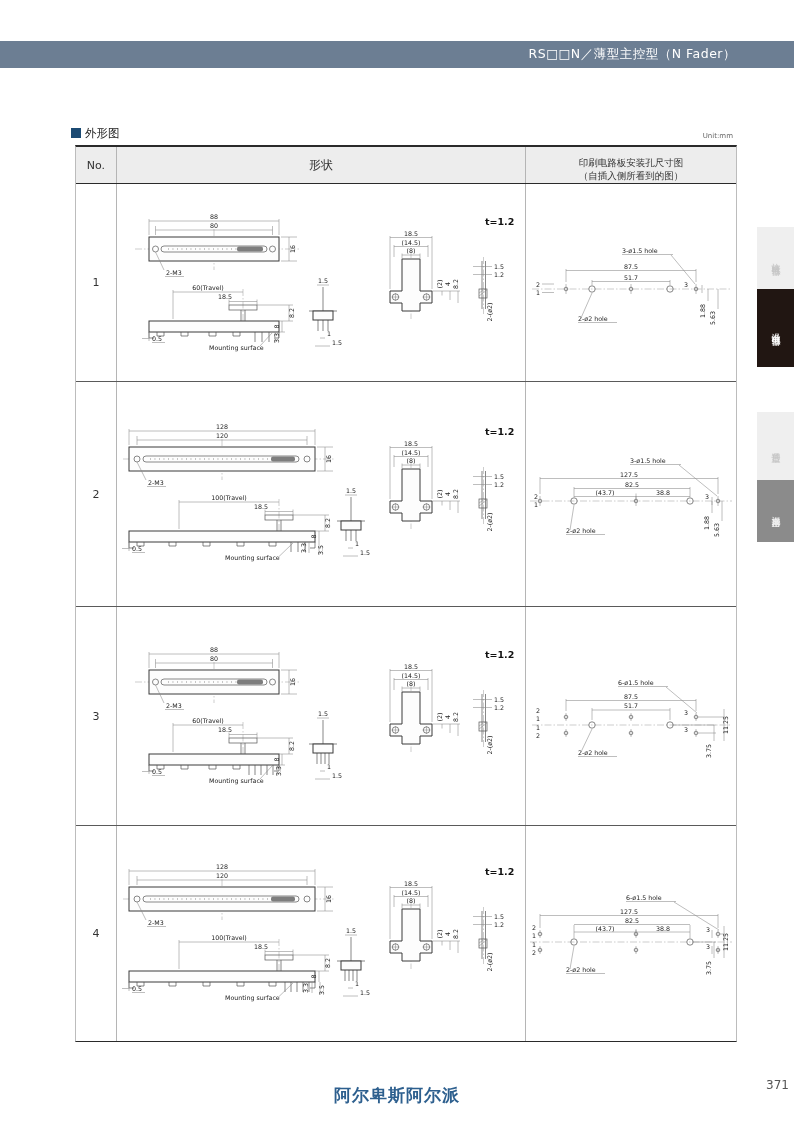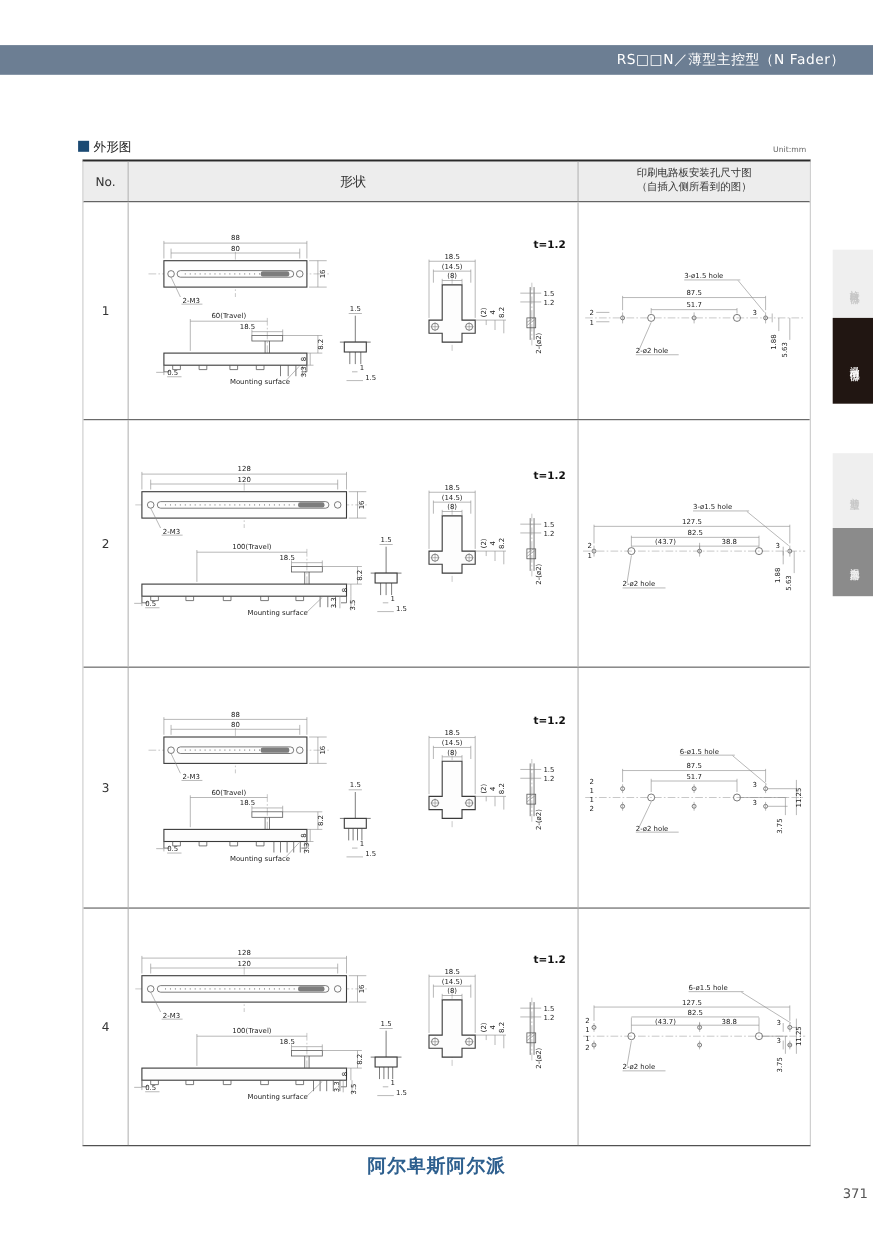--- a/index.html
+++ b/index.html
@@ -1,43 +1,43 @@
 <!DOCTYPE html>
 <html><head>
 <meta charset="utf-8">
 <style>
   html,body{margin:0;padding:0;}
   body{width:794px;height:1123px;position:relative;background:#ffffff;
        font-family:"DejaVu Sans","Liberation Sans",sans-serif;color:#222;overflow:hidden;}
   .topbar{position:absolute;left:0;top:41px;width:794px;height:27px;background:#6c7e93;
           color:#fff;font-size:12.5px;display:flex;align-items:center;justify-content:flex-end;
-          padding-right:26px;box-sizing:border-box;letter-spacing:.5px;}
+          padding-right:58px;box-sizing:border-box;letter-spacing:.5px;}
   .section-head{position:absolute;left:71px;top:126px;width:662px;height:16px;font-size:11.5px;color:#222;}
   .sq{display:inline-block;width:10px;height:10px;background:#1b4a73;margin-right:4px;vertical-align:-1px;}
   .unit{position:absolute;right:0;top:6px;font-size:7px;color:#666;text-align:right;}
   .tbl{position:absolute;left:75px;top:145px;width:662px;border-top:2px solid #2a2a2a;
        border-bottom:1.5px solid #2a2a2a;border-left:1px solid #bcbcbc;border-right:1px solid #bcbcbc;
        box-sizing:border-box;background:#fff;}
   .thead{display:flex;background:#ededed;border-bottom:1px solid #2a2a2a;height:36px;}
   .trow{display:flex;background:#fff;}
   .trow + .trow{border-top:1px solid #5a5a5a;}
   .c-no{width:41px;display:flex;align-items:center;justify-content:center;border-right:1px solid #b5b5b5;box-sizing:border-box;}
   .c-shape{width:409px;display:flex;align-items:center;justify-content:center;border-right:1px solid #b5b5b5;box-sizing:border-box;}
-  .c-pcb{width:210px;display:flex;align-items:center;justify-content:center;}
+  .c-pcb{width:210px;display:flex;align-items:center;justify-content:flex-end;}
   .thead .c-no{font-size:11px;color:#333;}
   .thead .c-shape{font-size:12px;color:#333;}
   .thead .c-pcb{flex-direction:column;font-size:9.5px;line-height:1.35;color:#333;}
   .num{font-size:11px;color:#333;}
   .tab{position:absolute;left:757px;width:37px;writing-mode:vertical-rl;text-orientation:upright;
        display:flex;align-items:center;justify-content:center;font-size:9px;letter-spacing:1px;}
   .tab1{top:227px;height:62px;background:#efefef;color:#c6c6c6;}
   .tab2{top:289px;height:78px;background:#211612;color:#ffffff;}
   .tab3{top:412px;height:68px;background:#efefef;color:#c6c6c6;}
   .tab4{top:480px;height:62px;background:#8b8b8b;color:#f2f2f2;}
-  .brand{position:absolute;left:0;width:794px;top:1048px;text-align:center;color:#2d5f8e;
+  .brand{position:absolute;left:0;width:794px;top:1084px;text-align:center;color:#2d5f8e;
          font-weight:bold;font-size:17px;letter-spacing:1px;}
   .pageno{position:absolute;right:5px;top:1078px;font-size:12px;color:#555;}
   
   .tk{fill:#fdfdfd;stroke:#3a3a3a;stroke-width:1;}
   .ln{fill:none;stroke:#555;stroke-width:0.7;}
   .dm{fill:none;stroke:#888;stroke-width:0.55;}
   .ch{fill:none;stroke:#9a9a9a;stroke-width:0.5;stroke-dasharray:7 2 1.5 2;}
   .dot{fill:none;stroke:#aaa;stroke-width:1.6;stroke-dasharray:0.9 3.6;}
   text.t{font-family:"DejaVu Sans",sans-serif;font-size:6.3px;fill:#222;}
   text.tt{font-family:"DejaVu Sans",sans-serif;font-size:9.5px;font-weight:600;fill:#111;}

